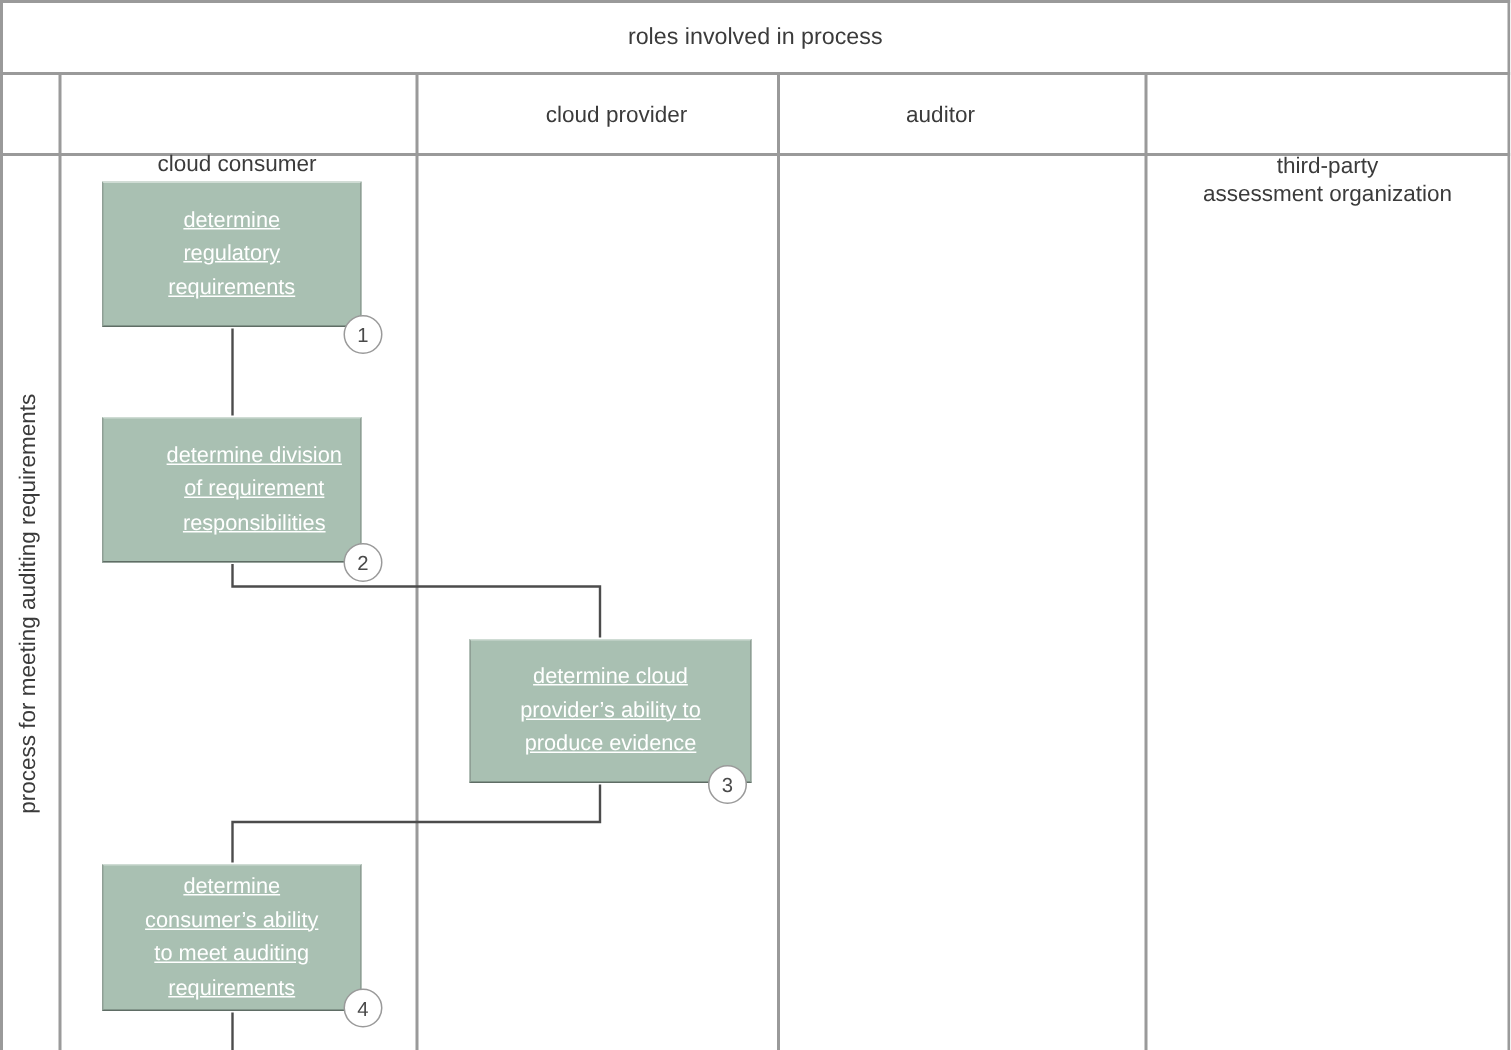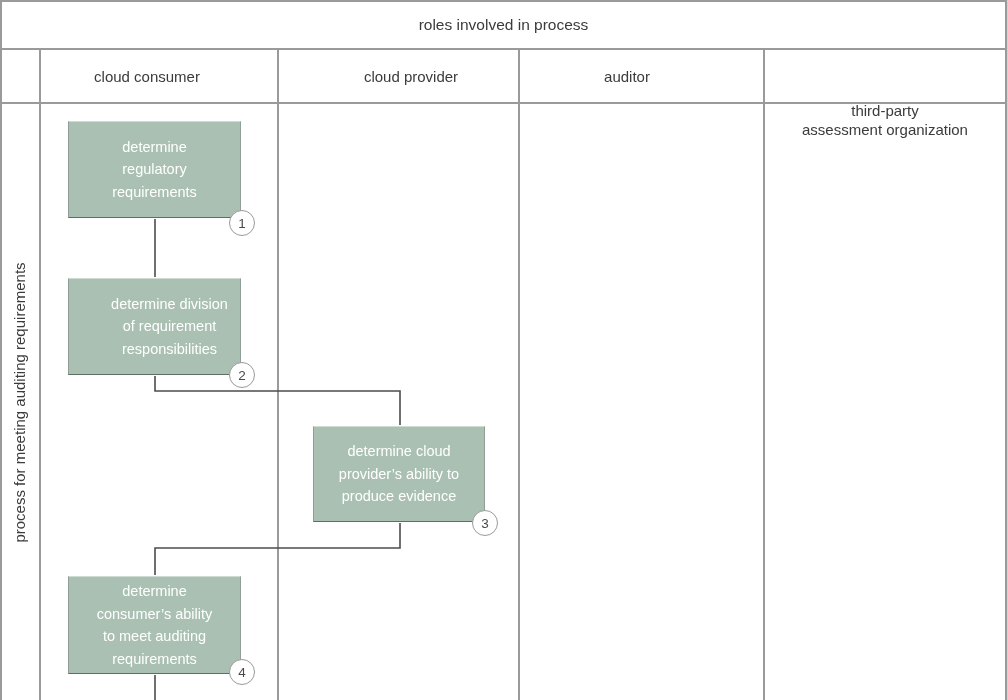--- a/index.html
+++ b/index.html
@@ -59,21 +59,21 @@
     top: 50px;
     height: 52px;
     display: flex;
     align-items: center;
     justify-content: center;
     text-align: center;
     font-size: 15px;
     line-height: 19px;
     color: #3b3b3b;
   }
-  .lh-0 { left: 29px;  width: 236px; }
+  .lh-0 { left: 40px;  width: 236px; margin-top: 33px; }
   .lh-1 { left: 293px; width: 236px; }
   .lh-2 { left: 520px; width: 214px; }
   .lh-3 { left: 765px; width: 240px; }
 
   
   .phase-label {
     position: absolute;
     left: 0px;
     top: 104px;
     width: 39px;
@@ -113,20 +113,21 @@
     border-right: 1px solid #8f9f95;
     border-bottom: 1px solid #5f6d65;
     display: flex;
     align-items: center;
     justify-content: center;
     text-align: center;
     color: #ffffff;
     font-size: 14.5px;
     line-height: 22.5px;
     padding: 0 8px;
+    text-decoration: underline;
   }
   .task .task-text { display: block; white-space: pre-line; }
 
   .badge {
     position: absolute;
     width: 26px;
     height: 26px;
     border-radius: 50%;
     background: #ffffff;
     border: 1.4px solid #9a9a9a;
@@ -138,21 +139,21 @@
     color: #4a4a4a;
   }
 
   
   .task-1 { left: 68px;  top: 121px; width: 173px; height: 97px; }
   .badge-1{ left: 229px; top: 210px; }
 
   .task-2 { left: 68px;  top: 278px; width: 173px; height: 97px; padding-left: 38px; }
   .badge-2{ left: 229px; top: 362px; }
 
-  .task-3 { left: 313px; top: 426px; width: 172px; height: 96px; }
+  .task-3 { left: 313px; top: 426px; width: 188px; height: 96px; }
   .badge-3{ left: 472px; top: 510px; }
 
   .task-4 { left: 68px;  top: 576px; width: 173px; height: 98px; }
   .badge-4{ left: 229px; top: 659px; }
 </style>
 </head>
 <body>
 
 <div id="diagram">
 

